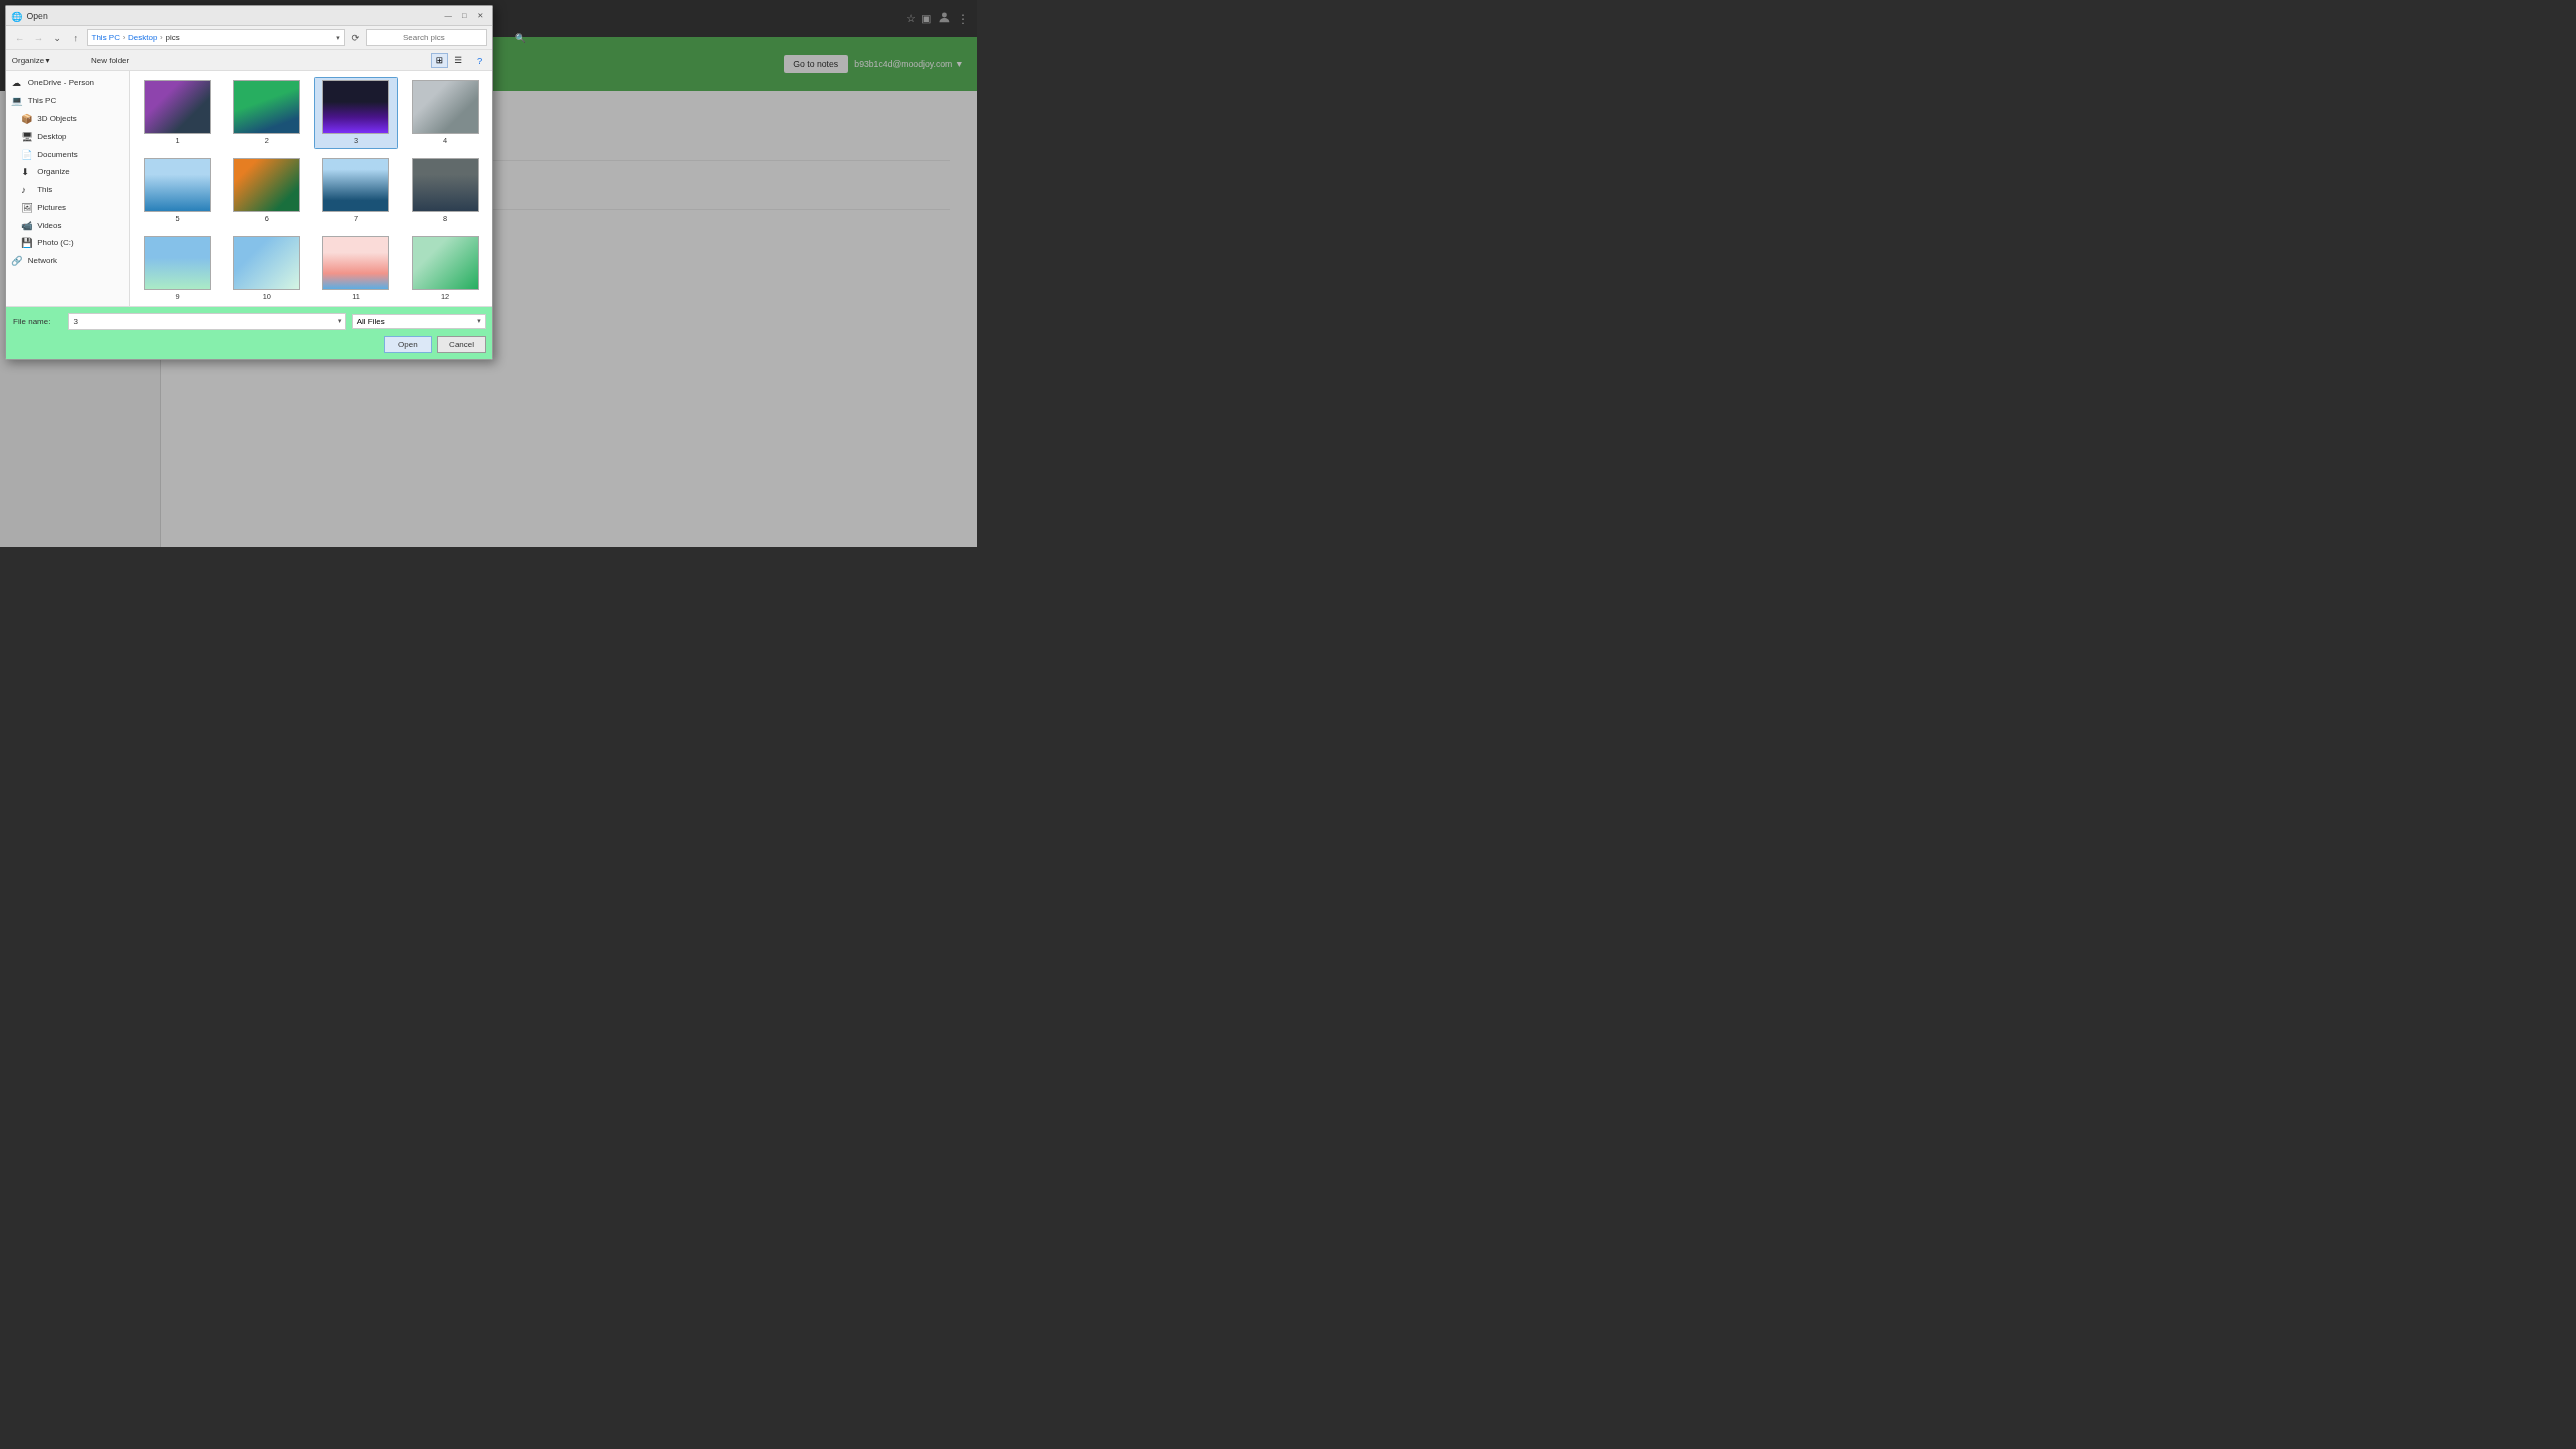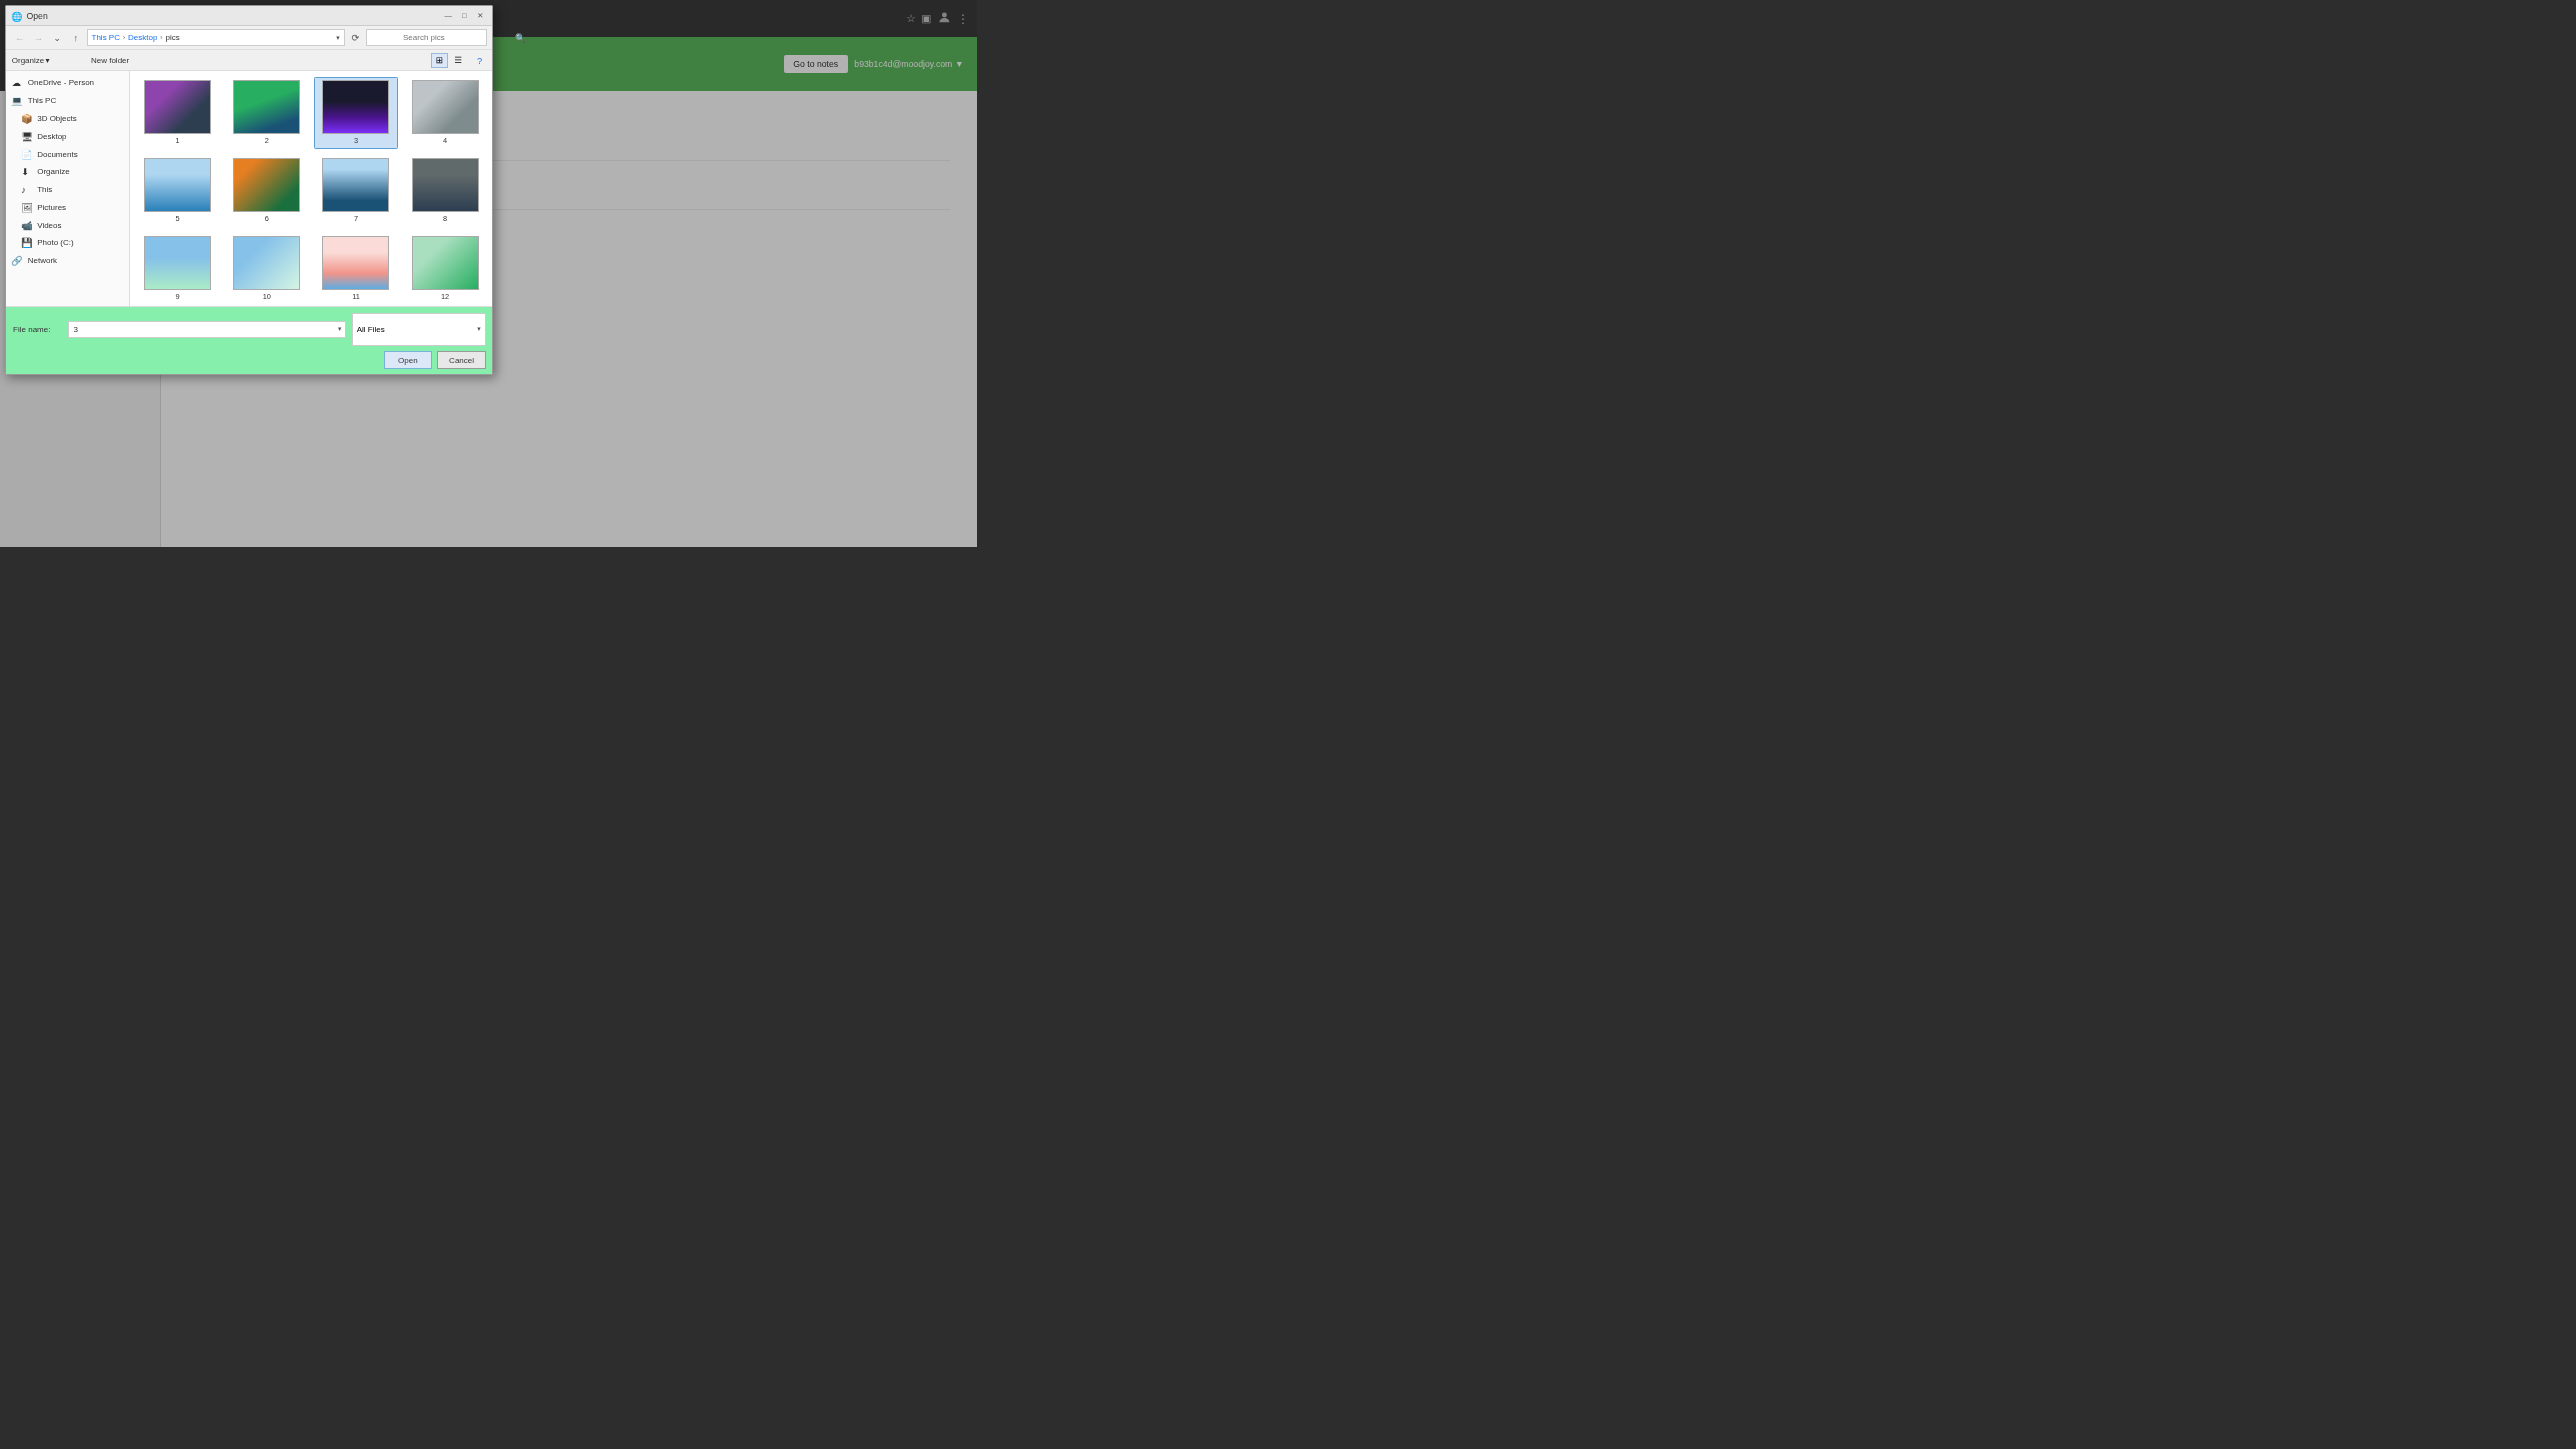--- a/index.html
+++ b/index.html
@@ -536,21 +536,21 @@
       color: #333;
     }
 
     .dropdown-arrow {
       font-size: 6.7px;
       color: #555;
     }
 
     .filetype-select {
       width: 134px;
-      height: 33px;
+      height: 15px;
       border: 0.7px solid #ccc;
       background: white;
       padding: 0 4px;
       font-size: 8px;
       display: flex;
       align-items: center;
       justify-content: space-between;
     }
 
     .dialog-action-row {

